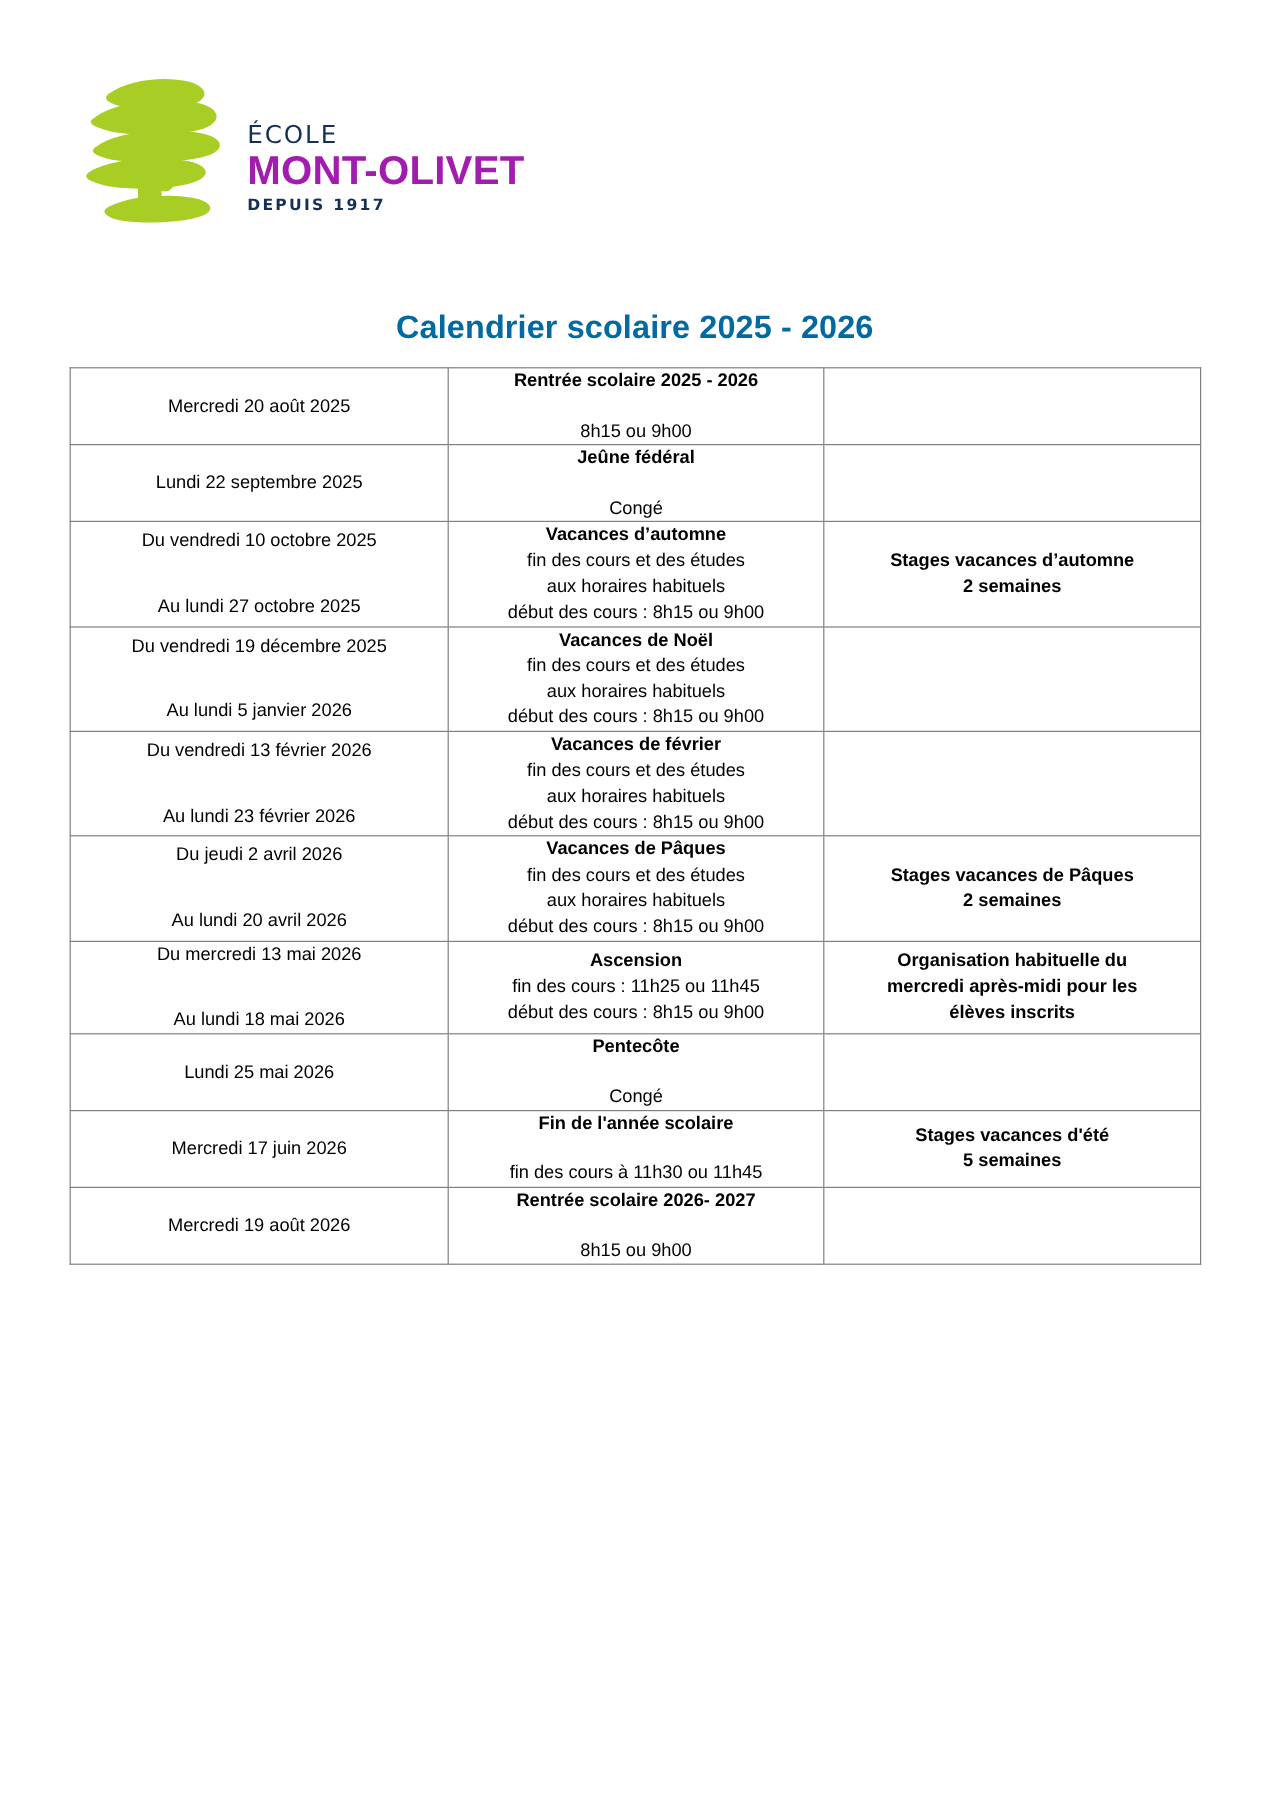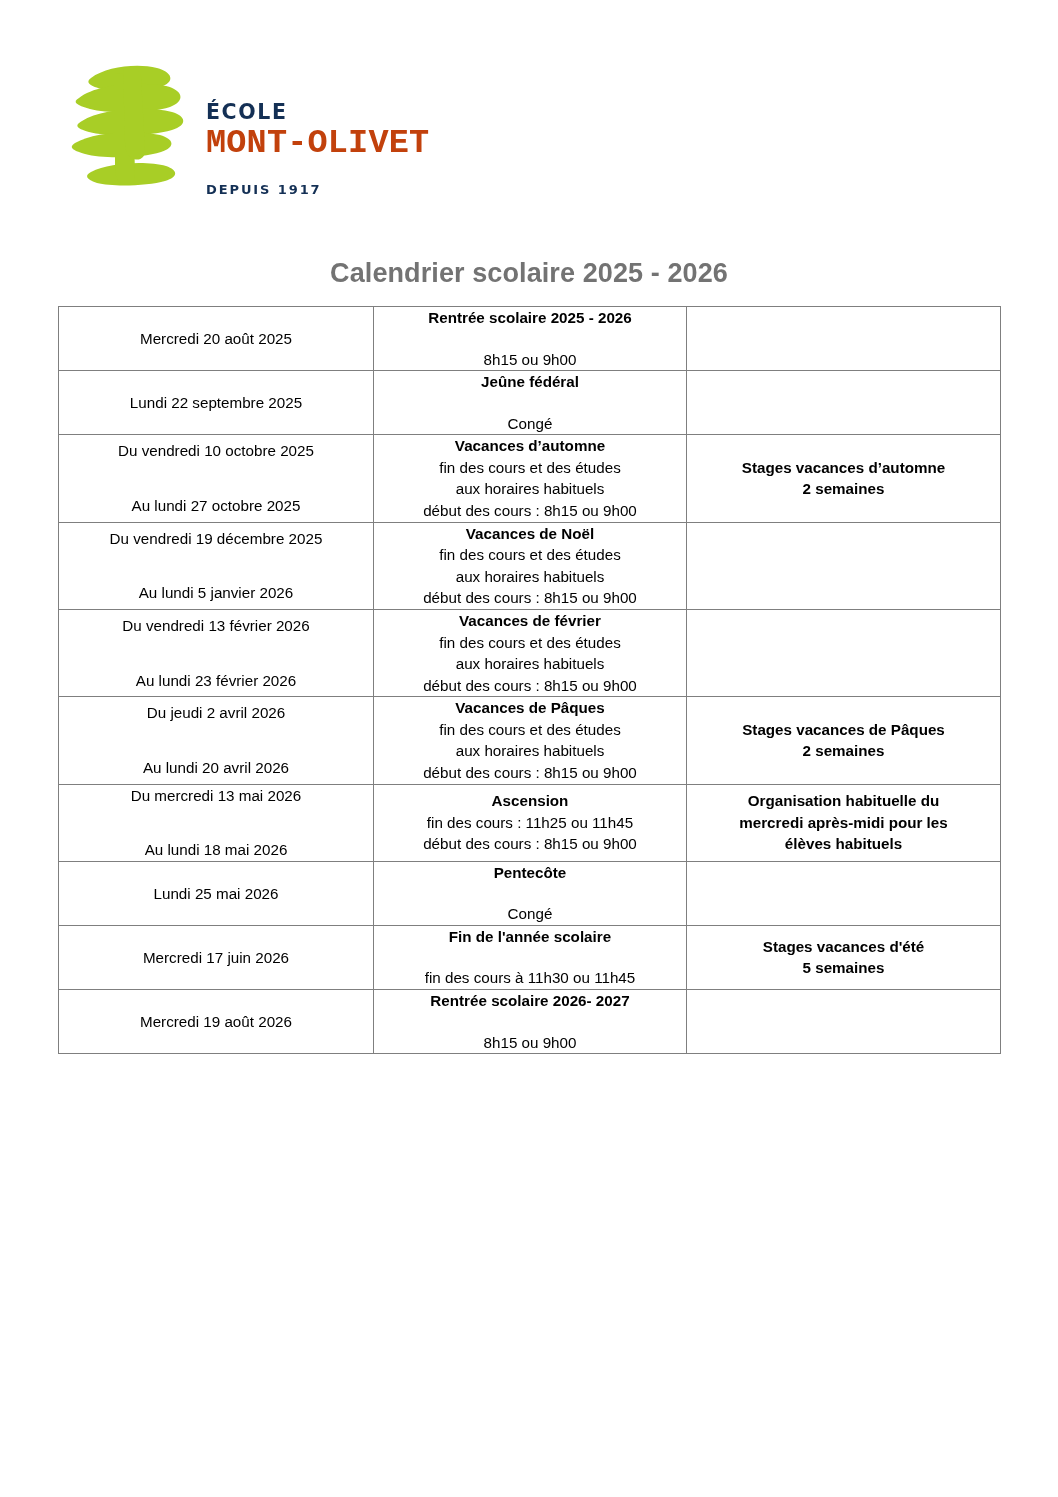--- a/index.html
+++ b/index.html
@@ -32,55 +32,55 @@
     height: 150px;
   }
   .logo-text {
     position: absolute;
     left: 148px;
     top: 52px;
     width: 280px;
   }
   .logo-ecole {
     font-family: "DejaVu Sans", sans-serif;
-    font-weight: bold;
+    font-weight: normal;
     font-size: 20.5px;
     letter-spacing: 1.6px;
     color: #143055;
     line-height: 1.05;
   }
   .logo-mont {
-    font-family: Liberation Mono, monospace;
+    font-family: Liberation Sans, sans-serif;
     font-weight: bold;
     font-size: 33.5px;
     letter-spacing: 0.2px;
-    color: #c2410c;
+    color: #a21caf;
     line-height: 1.08;
     margin-top: 1px;
   }
   .logo-depuis {
     font-family: "DejaVu Sans", sans-serif;
     font-weight: bold;
     font-size: 13px;
     letter-spacing: 1.9px;
     color: #143055;
     line-height: 1.1;
-    margin-top: 22px;
+    margin-top: 4px;
   }
 
   
   .page-title {
     position: absolute;
     left: 0;
     top: 258px;
     width: 1058px;
     text-align: center;
     font-size: 27px;
     font-weight: bold;
-    color: #737373;
+    color: #0369a1;
     letter-spacing: 0.1px;
   }
 
   
   .cal-table {
     position: absolute;
     left: 58px;
     top: 306px;
     width: 942px;
     border-collapse: collapse;
@@ -240,21 +240,21 @@
           <div>Au lundi 18 mai 2026</div>
         </td>
         <td class="cell-pad">
           <div class="info-title">Ascension</div>
           <div class="info-line">fin des cours : 11h25 ou 11h45</div>
           <div class="info-line">début des cours : 8h15 ou 9h00</div>
         </td>
         <td class="stage-cell cell-pad">
           <div>Organisation habituelle du</div>
           <div>mercredi après-midi pour les</div>
-          <div>élèves habituels</div>
+          <div>élèves inscrits</div>
         </td>
       </tr>
       <tr>
         <td class="date-cell cell-pad">
           <div>Lundi 25 mai 2026</div>
         </td>
         <td class="cell-pad">
           <div class="info-title">Pentecôte</div>
           <div class="spacer-sm"></div>
           <div class="info-line">Congé</div>

